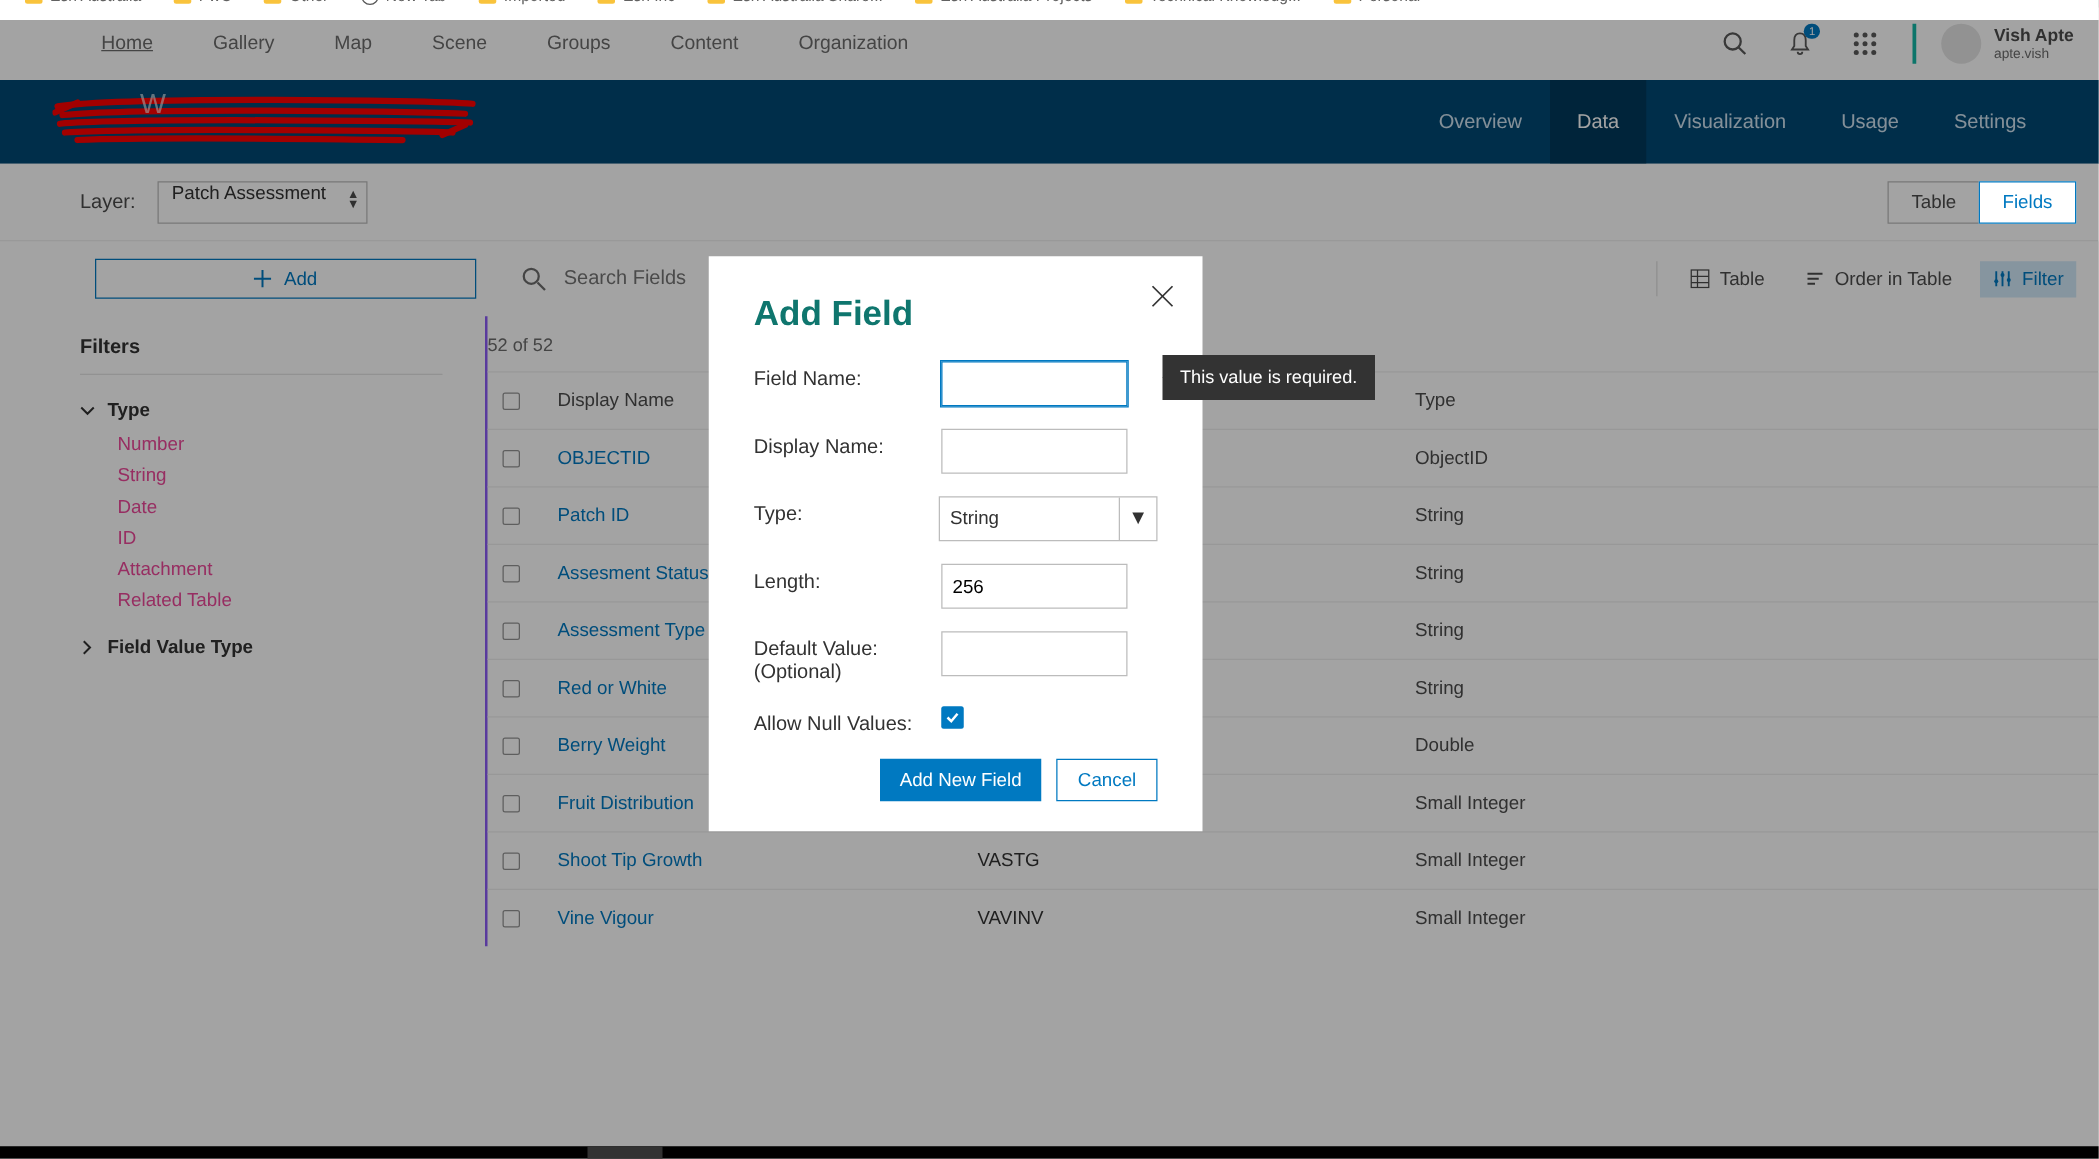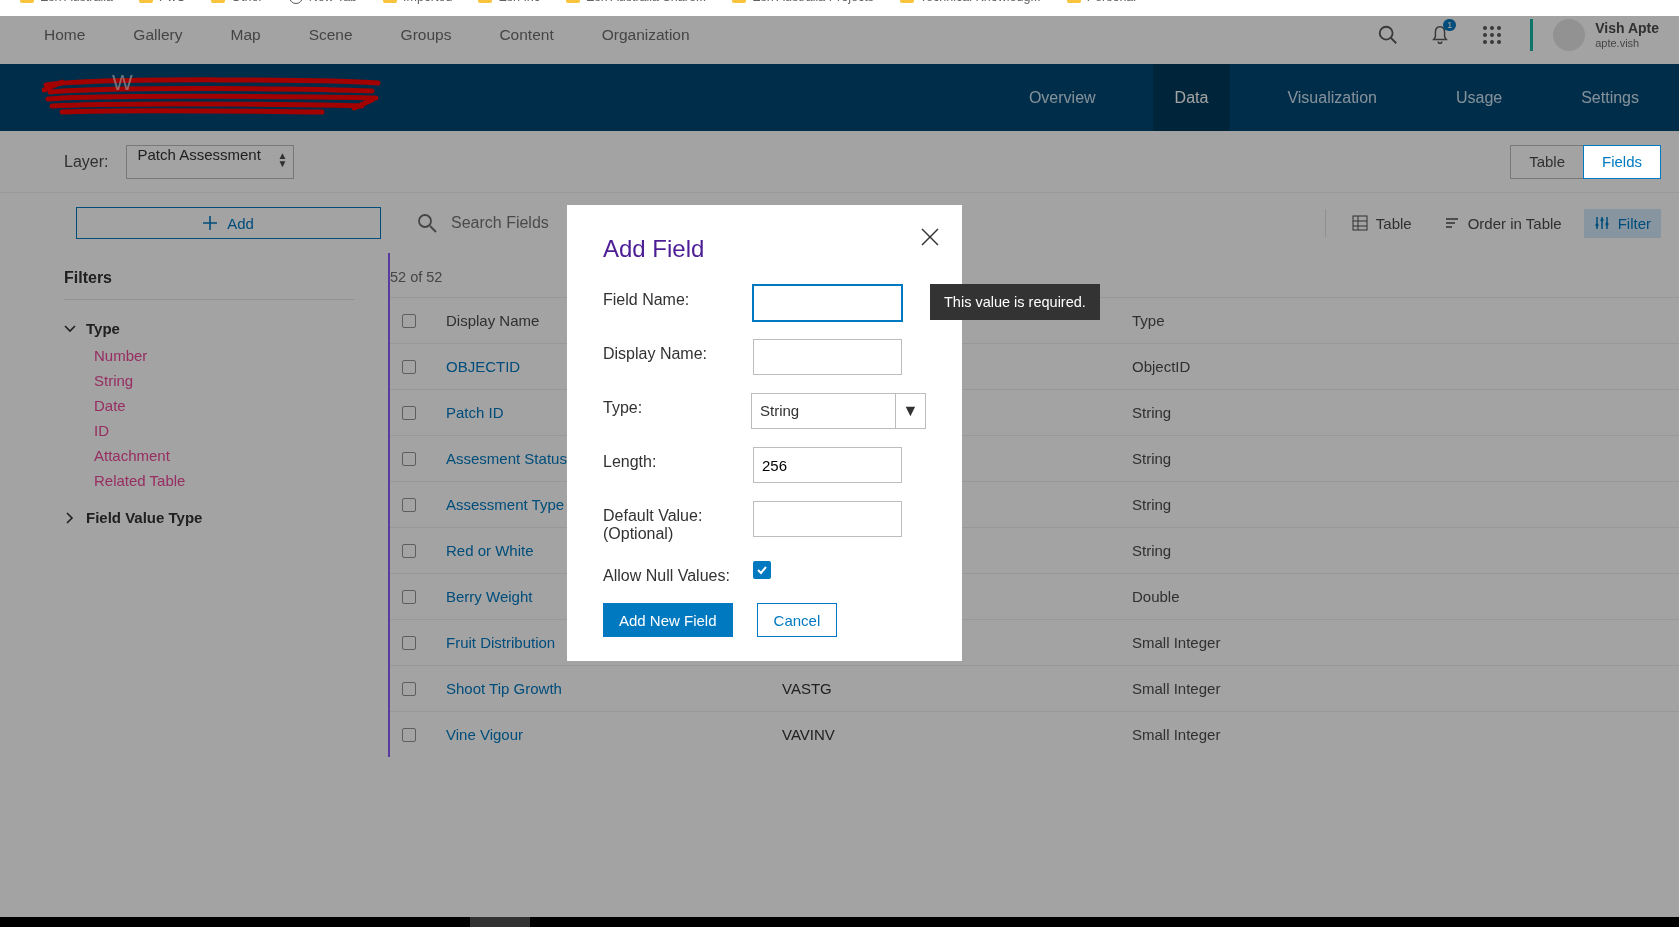--- a/index.html
+++ b/index.html
@@ -7,34 +7,34 @@
 
   
   .bookmarks { height: 16px; display: flex; align-items: flex-start; padding: 0 20px; gap: 26px; font-size: 12.5px; color: #626262; overflow: hidden; margin-top: -10px; }
   .bk { display: flex; align-items: center; gap: 6px; white-space: nowrap; }
   .bk .folder { width: 14px; height: 12px; background: #f9c33c; border-radius: 2px; }
   .bk .globe { width: 14px; height: 14px; border: 1.5px solid #555; border-radius: 50%; position: relative; }
 
   
   .top-header { height: 58px; background: #fff; display: flex; align-items: center; padding: 0 16px; position: relative; }
   .nav-link { color: #6c6c6c; font-size: 15.5px; margin: 0 24px; cursor: pointer; }
-  .nav-link:first-child { margin-left: 28px; }
+  .nav-link:first-child { margin-left: 65px; text-decoration: underline; }
   .header-right { position: absolute; right: 20px; display: flex; align-items: center; gap: 24px; }
   .icon-btn { width: 28px; height: 28px; display: flex; align-items: center; justify-content: center; cursor: pointer; position: relative; }
   .badge { position: absolute; top: -2px; right: -2px; background: #0079c1; color: #fff; border-radius: 8px; font-size: 9px; padding: 1px 4px; }
   .user-block { display: flex; align-items: center; gap: 10px; border-left: 3px solid #14b8a6; padding-left: 20px; }
   .avatar { width: 32px; height: 32px; border-radius: 50%; background: #e4e4e4; }
   .user-text { line-height: 1.2; }
   .user-text .n { font-size: 14px; font-weight: 600; color: #4c4c4c; }
   .user-text .u { font-size: 11px; color: #6c6c6c; }
 
   
   .sub-header { height: 67px; background: #004874; color: #fff; display: flex; align-items: center; padding: 0 64px 0 56px; position: relative; }
   .redact { position: absolute; left: 42px; top: 8px; width: 340px; height: 44px; }
-  .sub-tabs { position: absolute; right: 18px; display: flex; height: 100%; gap: 35px; }
+  .sub-tabs { position: absolute; right: 36px; display: flex; height: 100%; }
   .sub-tab { height: 100%; display: flex; align-items: center; padding: 0 22px; color: #cfe2ef; font-size: 16px; cursor: pointer; }
   .sub-tab.active { background: #00395b; color: #fff; }
 
   
   .layer-row { height: 62px; display: flex; align-items: center; padding: 0 64px; background: #fff; position: relative; border-bottom: 1px solid #f0f0f0; }
   .layer-label { font-size: 16px; color: #4c4c4c; margin-right: 18px; }
   .layer-select { height: 34px; width: 168px; border: 1px solid #bcbcbc; background: #fff; font-size: 15px; padding: 0 24px 0 10px; position: relative; }
   .layer-select .arrows { position: absolute; right: 6px; top: 6px; font-size: 10px; line-height: 8px; color: #4c4c4c; }
   .seg { position: absolute; right: 18px; display: flex; }
   .seg button { height: 34px; padding: 0 18px; border: 1px solid #bcbcbc; background: #fff; font-size: 15px; color: #4c4c4c; cursor: pointer; }
@@ -66,32 +66,32 @@
   .thead, .trow { display: grid; grid-template-columns: 56px 336px 350px 1fr; align-items: center; height: 46px; border-top: 1px solid #eee; font-size: 15px; }
   .thead { color: #4c4c4c; }
   .thead .c1, .trow .c1 { padding-left: 12px; }
   .cbox { width: 14px; height: 14px; border: 1px solid #949494; border-radius: 2px; background: #fff; }
   .trow .c2 a { color: #0079c1; text-decoration: none; cursor: pointer; }
   .trow .c4 { color: #4c4c4c; }
 
   
   .overlay { position: absolute; inset: 0; background: rgba(0,0,0,0.36); top: 16px; }
   .modal { position: absolute; left: 567px; top: 205px; width: 395px; background: #fff; padding: 30px 36px 24px 36px; }
-  .modal h2 { font-size: 24px; font-weight: 400; color: #4c1d95; margin-bottom: 22px; }
+  .modal h2 { font-size: 28px; font-weight: 700; color: #0f766e; margin-bottom: 22px; }
   .close { position: absolute; right: 22px; top: 22px; cursor: pointer; }
   .form-row { display: flex; align-items: flex-start; margin-bottom: 18px; }
   .form-row .lbl { width: 150px; font-size: 16px; color: #323232; padding-top: 6px; }
   .form-row .ctl { flex: 1; }
   .inp { width: 149px; height: 36px; border: 1px solid #bcbcbc; font-size: 15px; padding: 0 8px; }
   .inp.focus { border: 1px solid #0079c1; outline: 1px solid #0079c1; }
   .sel { width: 175px; height: 36px; border: 1px solid #bcbcbc; display: flex; }
   .sel .v { flex: 1; padding: 8px; font-size: 15px; }
   .sel .dd { width: 30px; border-left: 1px solid #bcbcbc; display: flex; align-items: center; justify-content: center; }
   .chk { width: 18px; height: 18px; background: #0079c1; border-radius: 2px; display: flex; align-items: center; justify-content: center; }
-  .modal-actions { display: flex; gap: 24px; margin-top: 18px; }
+  .modal-actions { display: flex; gap: 12px; justify-content: flex-end; margin-top: 18px; }
   .btn-p { background: #0079c1; color: #fff; border: none; height: 34px; padding: 0 16px; font-size: 15px; cursor: pointer; }
   .btn-s { background: #fff; color: #0079c1; border: 1px solid #0079c1; height: 34px; padding: 0 16px; font-size: 15px; cursor: pointer; }
 
   .tooltip { position: absolute; left: 930px; top: 284px; background: #333; color: #fff; font-size: 14.5px; padding: 10px 14px; }
   .tooltip::before { content: ""; position: absolute; left: -6px; top: 50%; margin-top: -6px; border: 6px solid transparent; border-right-color: #333; }
 
   
   .footer-bar { position: absolute; left: 0; bottom: 0; height: 10px; width: 100%; background: #000; }
   .footer-bar .gap { position: absolute; left: 470px; width: 60px; height: 10px; background: #323232; }
 

